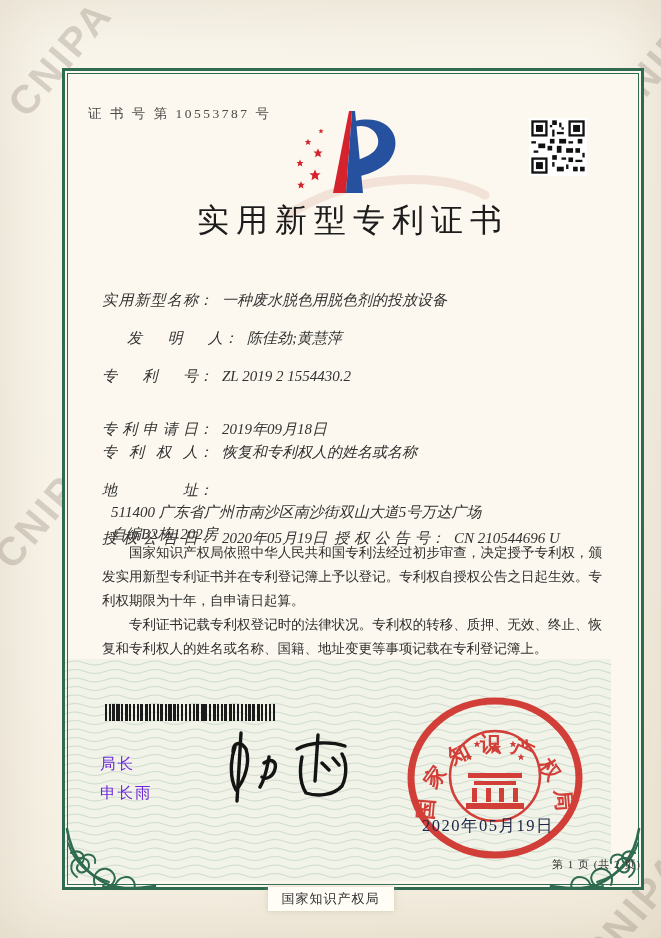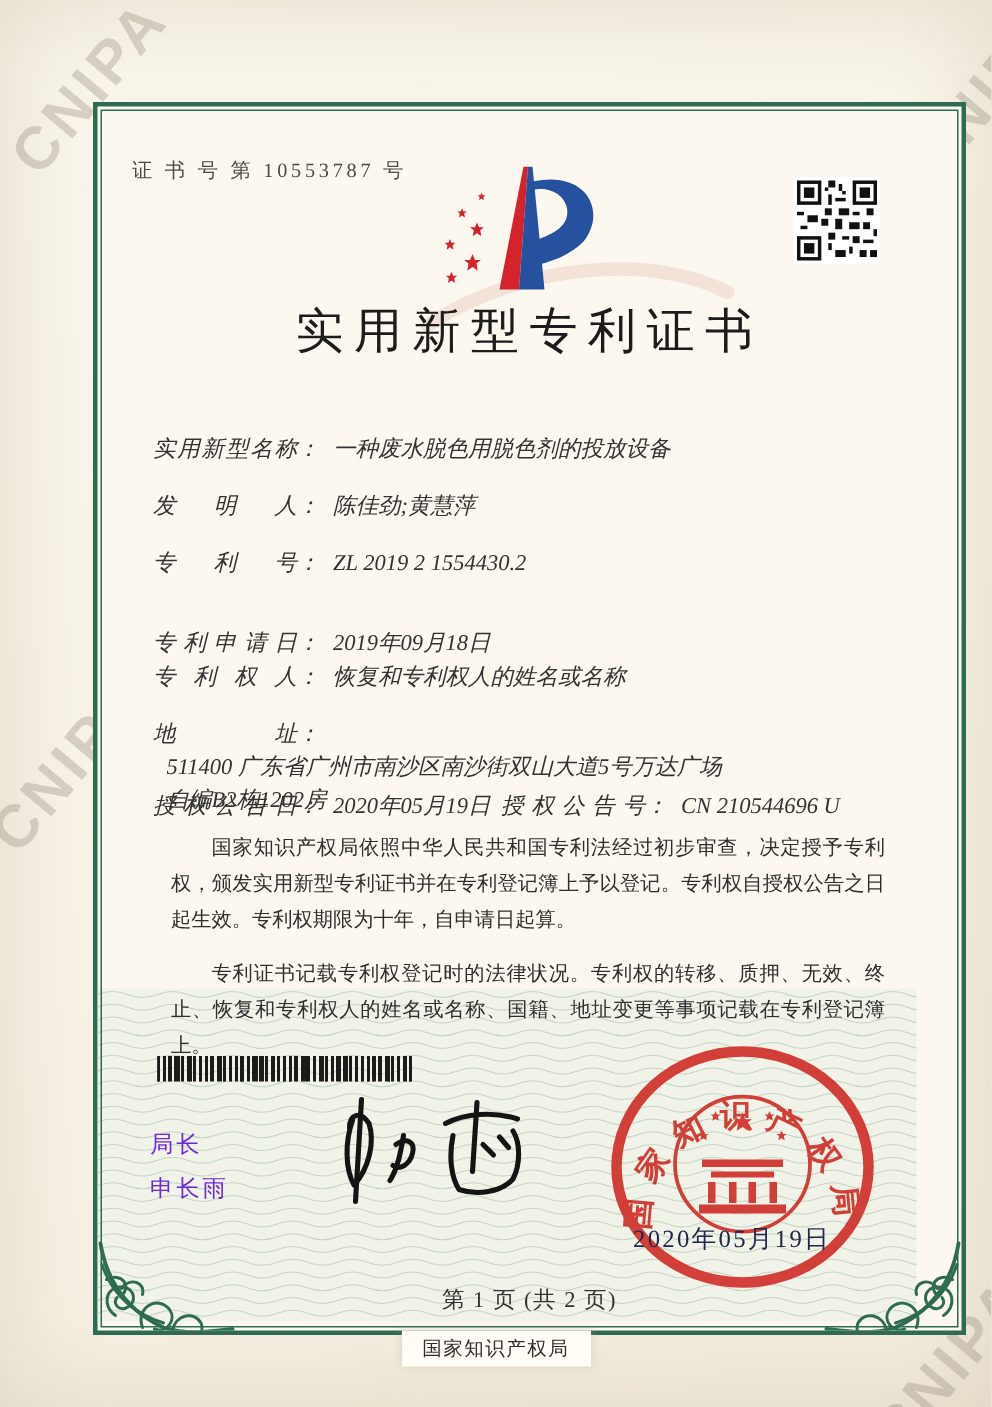--- a/index.html
+++ b/index.html
@@ -28,32 +28,32 @@
   .fields{position:absolute;left:37px;top:218px;width:498px;font-size:15px;
     color:#323232;z-index:2;}
   .frow{position:absolute;left:0;width:100%;line-height:22px;font-style:italic;}
   .flabel{display:inline-block;width:96px;text-align:justify;text-align-last:justify;
     vertical-align:top;white-space:pre-wrap;}
   .fcolon{display:inline-block;vertical-align:top;}
   .fval{display:inline-block;vertical-align:top;margin-left:9px;max-width:385px;}
   .grant2{position:absolute;left:232px;top:0;}
   .paras{position:absolute;left:37px;top:470px;width:500px;font-size:13.5px;
     line-height:24px;color:#2e2e2e;text-align:justify;z-index:2;}
-  .paras p{margin:12px;text-indent:2em;}
+  .paras p{margin:0;text-indent:2em;}
   .barcode{position:absolute;left:40px;top:633px;width:170px;height:17px;z-index:2;
     background-image:
       repeating-linear-gradient(90deg,#1b1b1b 0 2px,transparent 2px 4px),
       repeating-linear-gradient(90deg,#1b1b1b 0 1px,transparent 1px 7px),
       repeating-linear-gradient(90deg,#1b1b1b 0 1px,transparent 1px 11px);}
   .director{position:absolute;left:35px;top:678px;font-size:15.5px;color:#6d28d9;
     line-height:29px;z-index:2;letter-spacing:2px;}
   .signature{position:absolute;left:140px;top:656px;z-index:3;}
   .seal{position:absolute;left:341px;top:626px;z-index:4;}
-  .page-info{position:absolute;left:0;top:786px;width:100%;text-align:center;
-    font-size:15px;color:#333;letter-spacing:1px;z-index:2;}
+  .page-info{position:absolute;left:0;top:786px;width:100%;text-align:right;
+    font-size:11px;color:#333;letter-spacing:1px;z-index:2;}
   .cont-note{position:absolute;left:50%;top:887px;transform:translateX(-50%);
     background:#fffdf6;padding:3px 14px;font-size:13px;color:#2e2e2e;
     letter-spacing:1px;z-index:2;box-shadow:0 0 6px rgba(190,175,150,.5);}
 </style>
 </head>
 <body>
 
 <div class="page">
 
   <span class="wm" style="left:-8px;top:36px;">CNIPA</span>
@@ -186,21 +186,21 @@
           <rect x="9" y="3" width="1" height="1"></rect>
       </g>
     </svg>
 
     <div class="title">实用新型专利证书</div>
 
     <div class="fields">
       <div class="frow" style="top:0;">
         <span class="flabel">实用新型名称</span><span class="fcolon">：</span><span class="fval">一种废水脱色用脱色剂的投放设备</span>
       </div>
-      <div class="frow" style="top:38px;">
+      <div class="frow" style="top:38px;margin-left:25px;">
         <span class="flabel">发明人</span><span class="fcolon">：</span><span class="fval">陈佳劲;黄慧萍</span>
       </div>
       <div class="frow" style="top:76px;">
         <span class="flabel">专利号</span><span class="fcolon">：</span><span class="fval">ZL 2019 2 1554430.2</span>
       </div>
       <div class="frow" style="top:114px;margin-top:15px;">
         <span class="flabel">专利申请日</span><span class="fcolon">：</span><span class="fval">2019年09月18日</span>
       </div>
       <div class="frow" style="top:152px;">
         <span class="flabel">专利权人</span><span class="fcolon">：</span><span class="fval">恢复和专利权人的姓名或名称</span>

